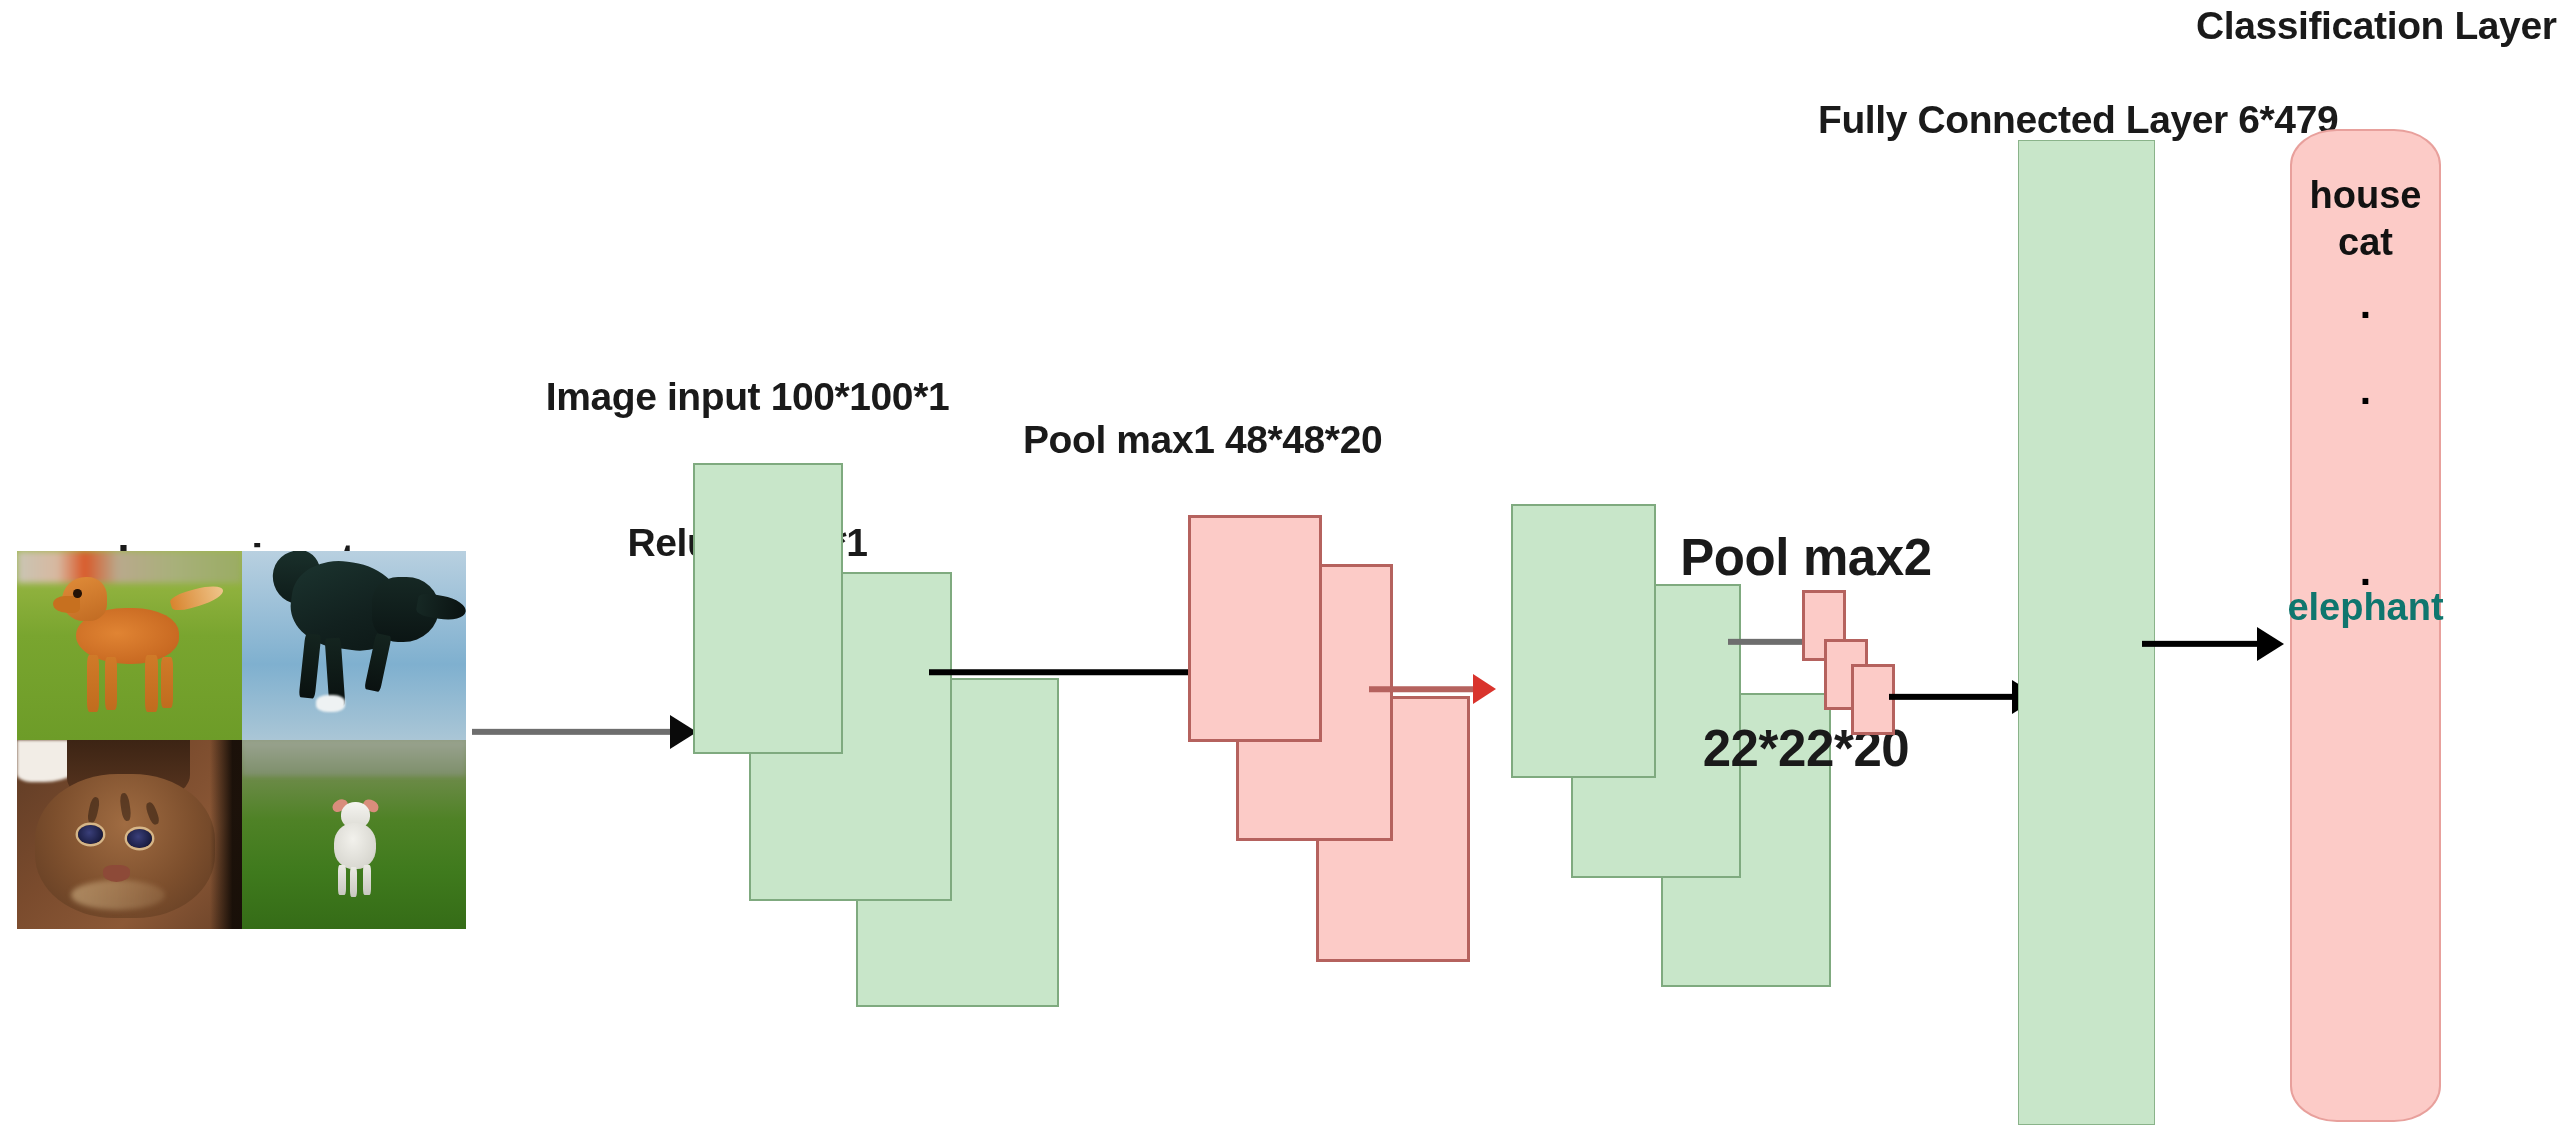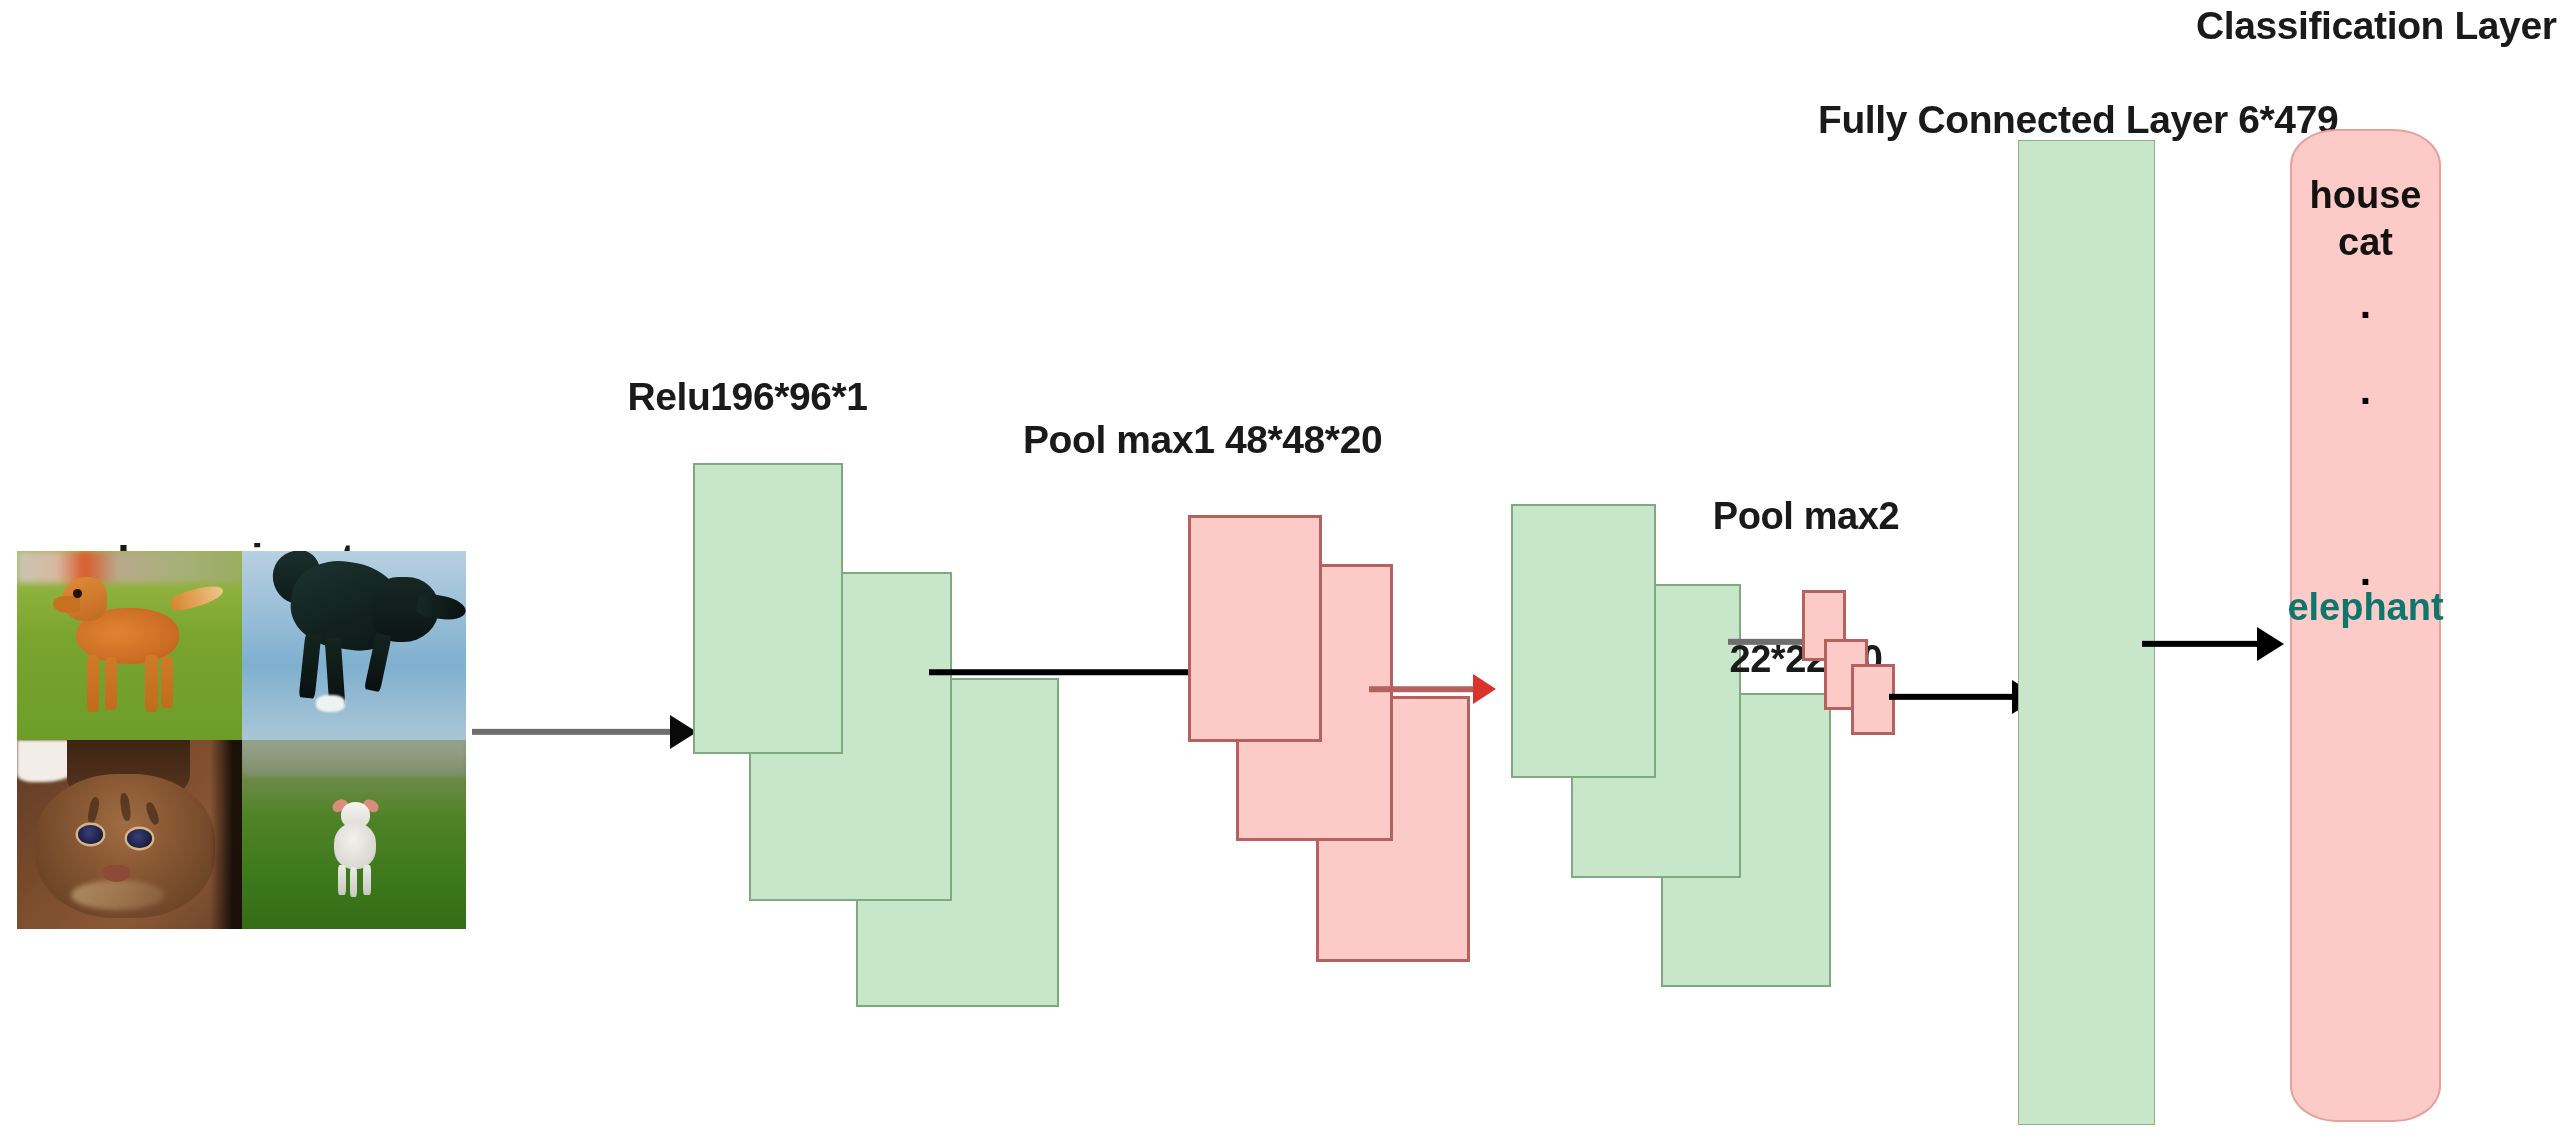--- a/index.html
+++ b/index.html
@@ -335,20 +335,21 @@
       <div class="l-leg ll3"></div>
     </div>
   </div>
 
   <div class="conn gray" style="left:472px; top:732px; width:228px;">
     <div class="shaft" style="width:201px;"></div>
     <div class="head" style="left:198px;"></div>
   </div>
 
   <div class="label center" style="left:488px; top:275px; width:519px; font-size:39px;">
+    <div>Image input 100*100*1</div>
     <div>Relu196*96*1</div>
   </div>
 
   <div class="block green" style="left:856px; top:678px; width:203px; height:329px;"></div>
   <div class="block green" style="left:749px; top:572px; width:203px; height:329px;"></div>
   <div class="block green" style="left:693px; top:463px; width:150px; height:291px;"></div>
 
   <div class="conn plain" style="left:929px; top:672px; width:268px;">
     <div class="shaft" style="width:268px;"></div>
   </div>
@@ -367,21 +368,21 @@
 
   <div class="block green" style="left:1661px; top:693px; width:170px; height:294px;"></div>
   <div class="block green" style="left:1571px; top:584px; width:170px; height:294px;"></div>
   <div class="block green" style="left:1511px; top:504px; width:145px; height:274px;"></div>
 
   <div class="conn gray" style="left:1728px; top:642px; width:120px;">
     <div class="shaft" style="width:94px;"></div>
     <div class="head" style="left:91px;"></div>
   </div>
 
-  <div class="label center" style="left:1672px; top:398px; width:268px; font-size:38px;">
+  <div class="label center" style="left:1672px; top:398px; width:268px; font-size:51px;">
     <div>Pool max2</div>
     <div>22*22*20</div>
   </div>
 
   <div class="block pink thin" style="left:1802px; top:590px; width:44px; height:71px;"></div>
   <div class="block pink thin" style="left:1824px; top:639px; width:44px; height:71px;"></div>
   <div class="block pink thin" style="left:1851px; top:664px; width:44px; height:71px;"></div>
 
   <div class="conn black" style="left:1889px; top:697px; width:151px;">
     <div class="shaft" style="width:126px;"></div>

